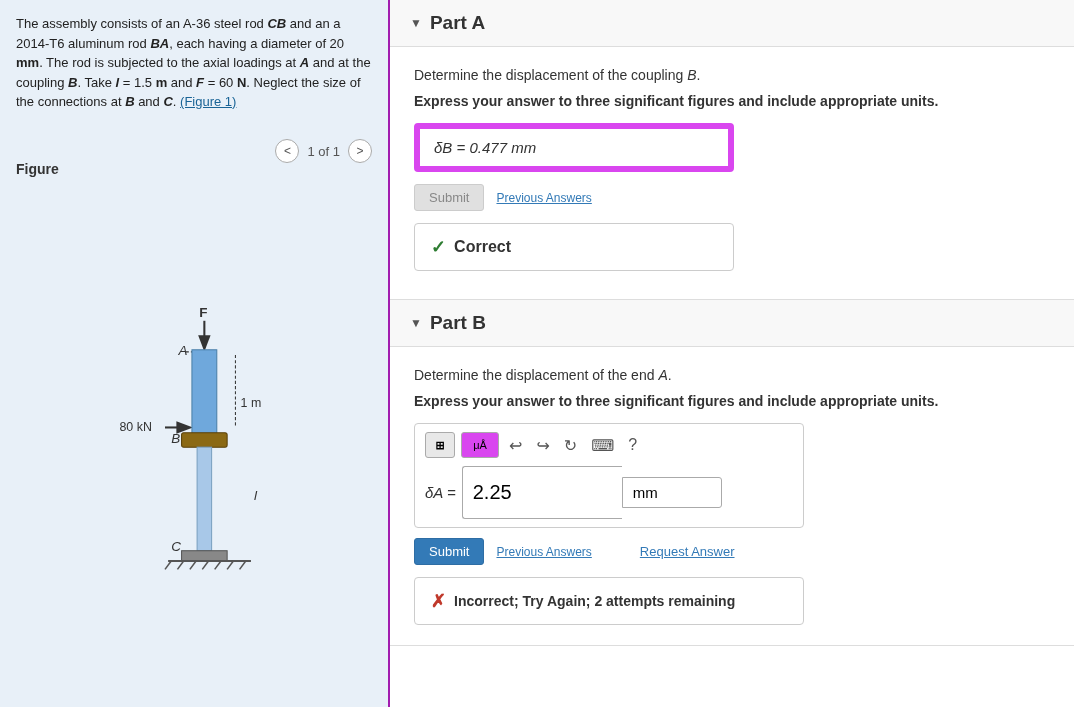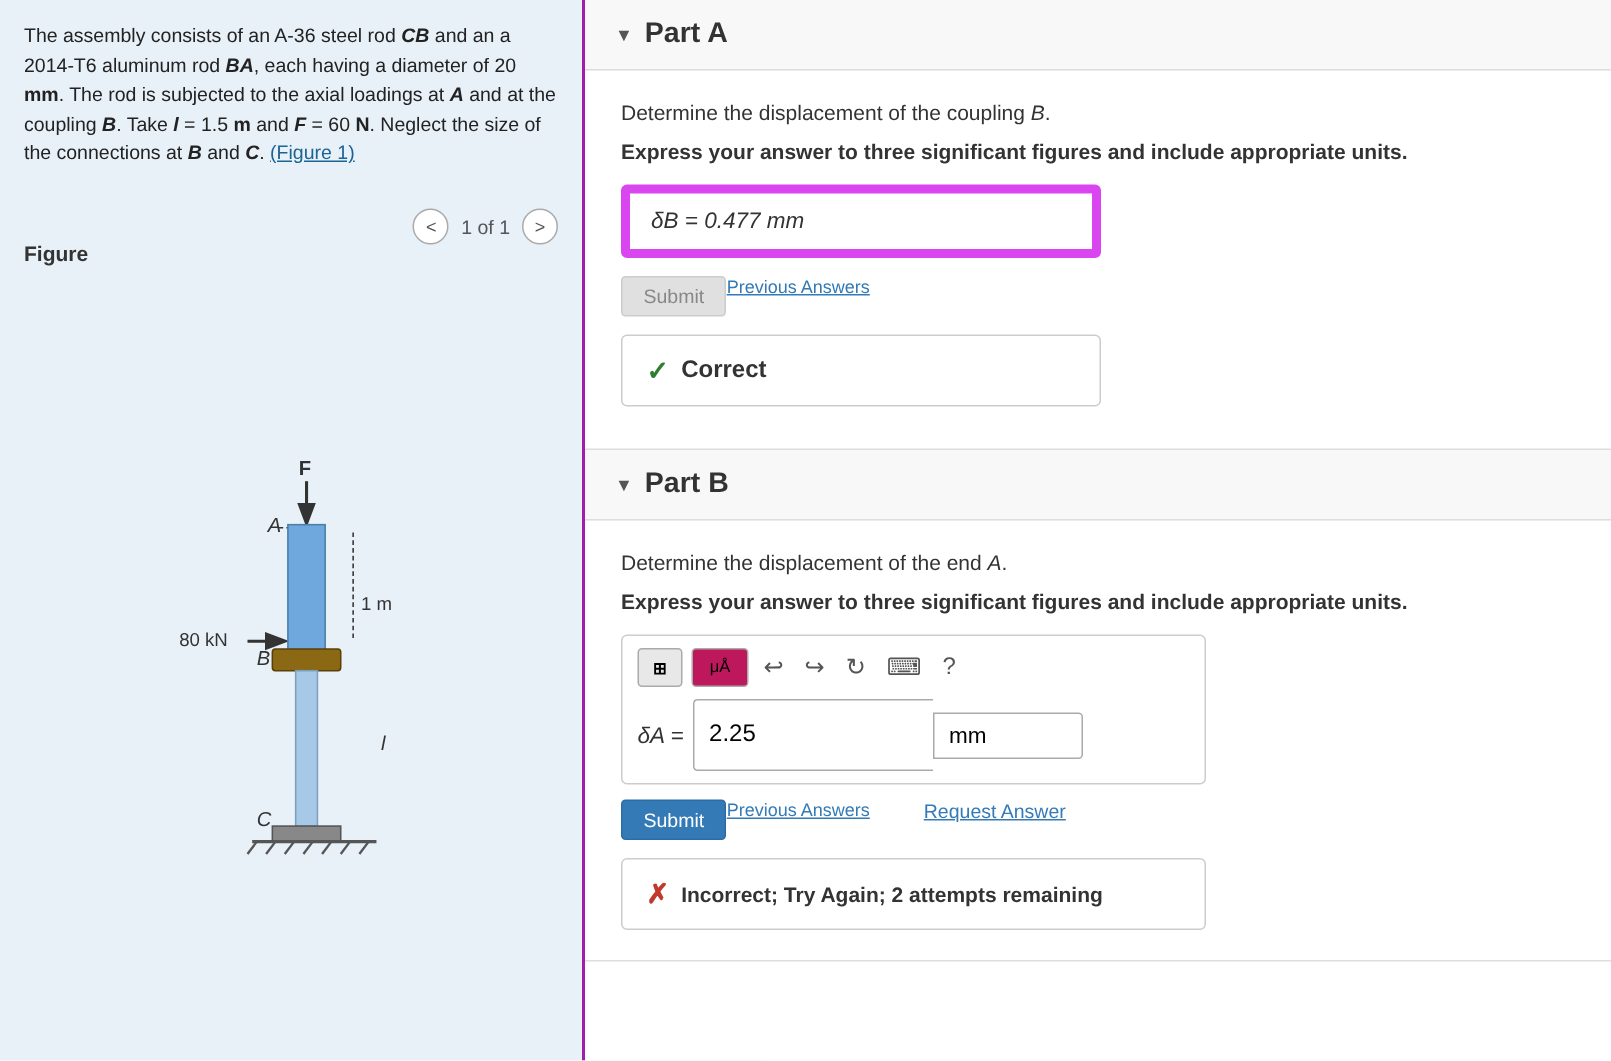--- a/index.html
+++ b/index.html
@@ -107,20 +107,22 @@
       margin-bottom: 12px;
       background: #fff;
     }
     .answer-box-a .answer-formula {
       font-style: italic;
     }
 
     
     .submit-row {
       display: flex;
+      align-items: center;
+      gap: 12px;
       margin-bottom: 12px;
     }
     .btn-submit {
       background: #e0e0e0;
       color: #888;
       border: 1px solid #ccc;
       padding: 5px 14px;
       border-radius: 3px;
       cursor: pointer;
       font-size: 13px;
@@ -184,21 +186,21 @@
       background: #e8e8e8;
       width: 30px; height: 26px;
       display: flex; align-items: center; justify-content: center;
       cursor: pointer;
       font-size: 11px;
       font-weight: bold;
     }
     .toolbar-btn-micro {
       border: 1px solid #aaa;
       border-radius: 3px;
-      background: #be185d;
+      background: #d946ef;
       width: 38px; height: 26px;
       display: flex; align-items: center; justify-content: center;
       cursor: pointer;
       font-size: 11px;
     }
     .toolbar-icon {
       border: none;
       background: none;
       cursor: pointer;
       font-size: 16px;
@@ -215,21 +217,21 @@
     }
     .delta-label {
       font-size: 15px;
       font-style: italic;
       margin-right: 6px;
     }
     .value-input {
       border: 1px solid #aaa;
       border-right: none;
       padding: 14px 10px;
-      font-size: 16px;
+      font-size: 20px;
       width: 160px;
       outline: none;
       border-radius: 3px 0 0 3px;
     }
     .unit-input {
       border: 1px solid #aaa;
       padding: 6px 10px;
       font-size: 15px;
       width: 100px;
       outline: none;

